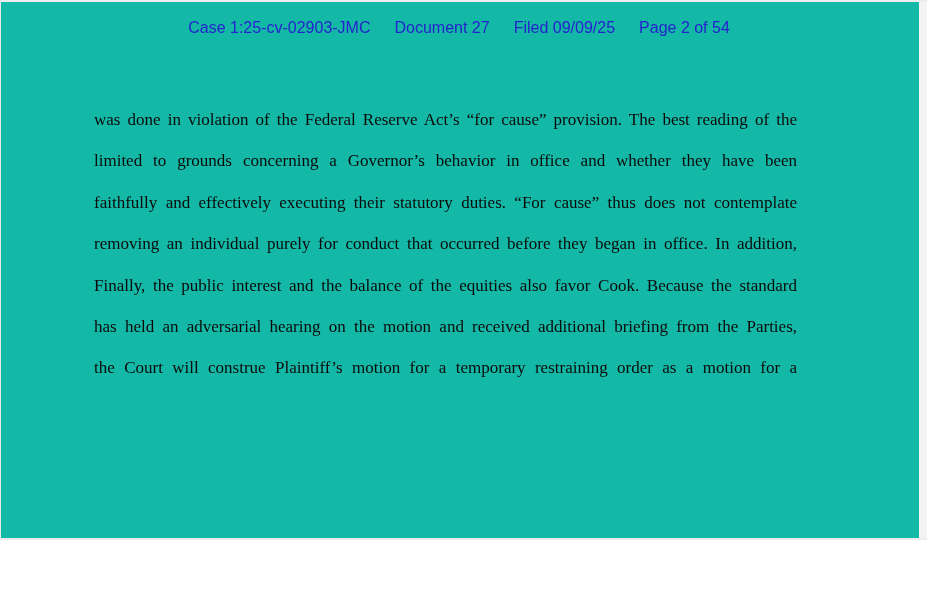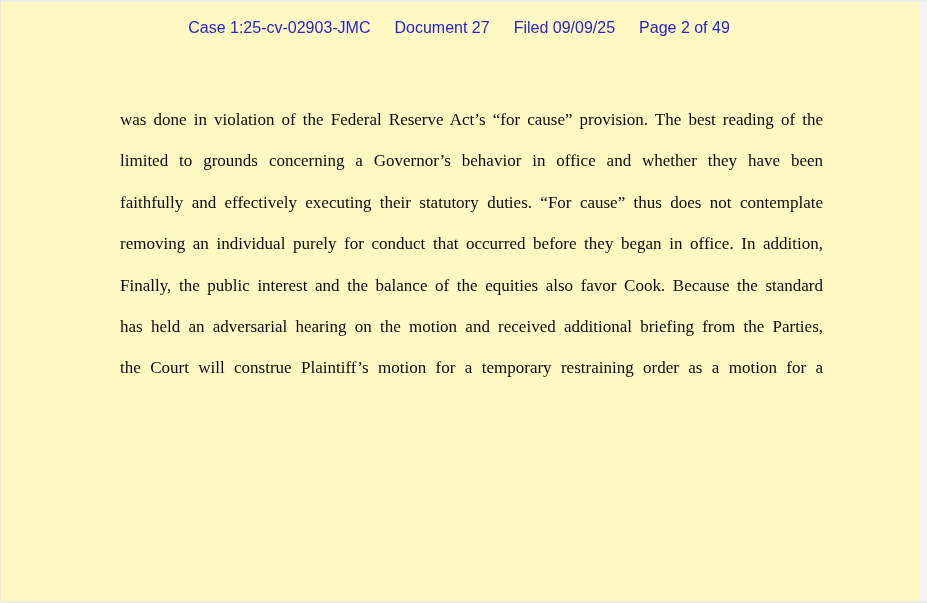--- a/index.html
+++ b/index.html
@@ -3,22 +3,22 @@
 <meta charset="utf-8">
 <style>
   html, body {
     margin: 0;
     padding: 0;
     background: #ffffff;
   }
   .page {
     position: relative;
     width: 927px;
-    height: 603px;
-    background: #fef9c3;
+    height: 540px;
+    background: #14b8a6;
     overflow: hidden;
     font-family: "Liberation Serif", serif;
   }
   
   .edge-top {
     position: absolute; top: 0; left: 0; width: 927px; height: 2px;
     background: #ededed; z-index: 5;
   }
   .edge-bottom {
     position: absolute; bottom: 0; left: 0; width: 927px; height: 2px;
@@ -44,21 +44,21 @@
     font-family: "Liberation Sans", sans-serif;
     font-size: 16px;
     font-weight: 400;
     color: #2424cd;
     white-space: nowrap;
   }
   
   .body-text {
     position: absolute;
     top: 99px;
-    left: 120px;
+    left: 94px;
     width: 703px;
     font-size: 17px;
     line-height: 41.4px;
     color: #0b0b0b;
   }
   .tline {
     height: 41.4px;
     overflow: hidden;
     text-align: justify;
     text-align-last: justify;
@@ -78,21 +78,21 @@
 
   <div class="edge-top"></div>
   <div class="edge-left"></div>
   <div class="edge-bottom"></div>
   <div class="right-strip"></div>
 
   <div class="stamp">
     <span>Case 1:25-cv-02903-JMC</span>
     <span>Document 27</span>
     <span>Filed 09/09/25</span>
-    <span>Page 2 of 49</span>
+    <span>Page 2 of 54</span>
   </div>
 
   <div class="body-text">
     <div class="tline">was done in violation of the Federal Reserve Act’s “for cause” provision. The best reading of the</div>
     <div class="tline">limited to grounds concerning a Governor’s behavior in office and whether they have been</div>
     <div class="tline">faithfully and effectively executing their statutory duties. “For cause” thus does not contemplate</div>
     <div class="tline">removing an individual purely for conduct that occurred before they began in office. In addition,</div>
     <div class="tline">Finally, the public interest and the balance of the equities also favor Cook. Because the standard</div>
     <div class="tline">has held an adversarial hearing on the motion and received additional briefing from the Parties,</div>
     <div class="tline">the Court will construe Plaintiff’s motion for a temporary restraining order as a motion for a</div>

